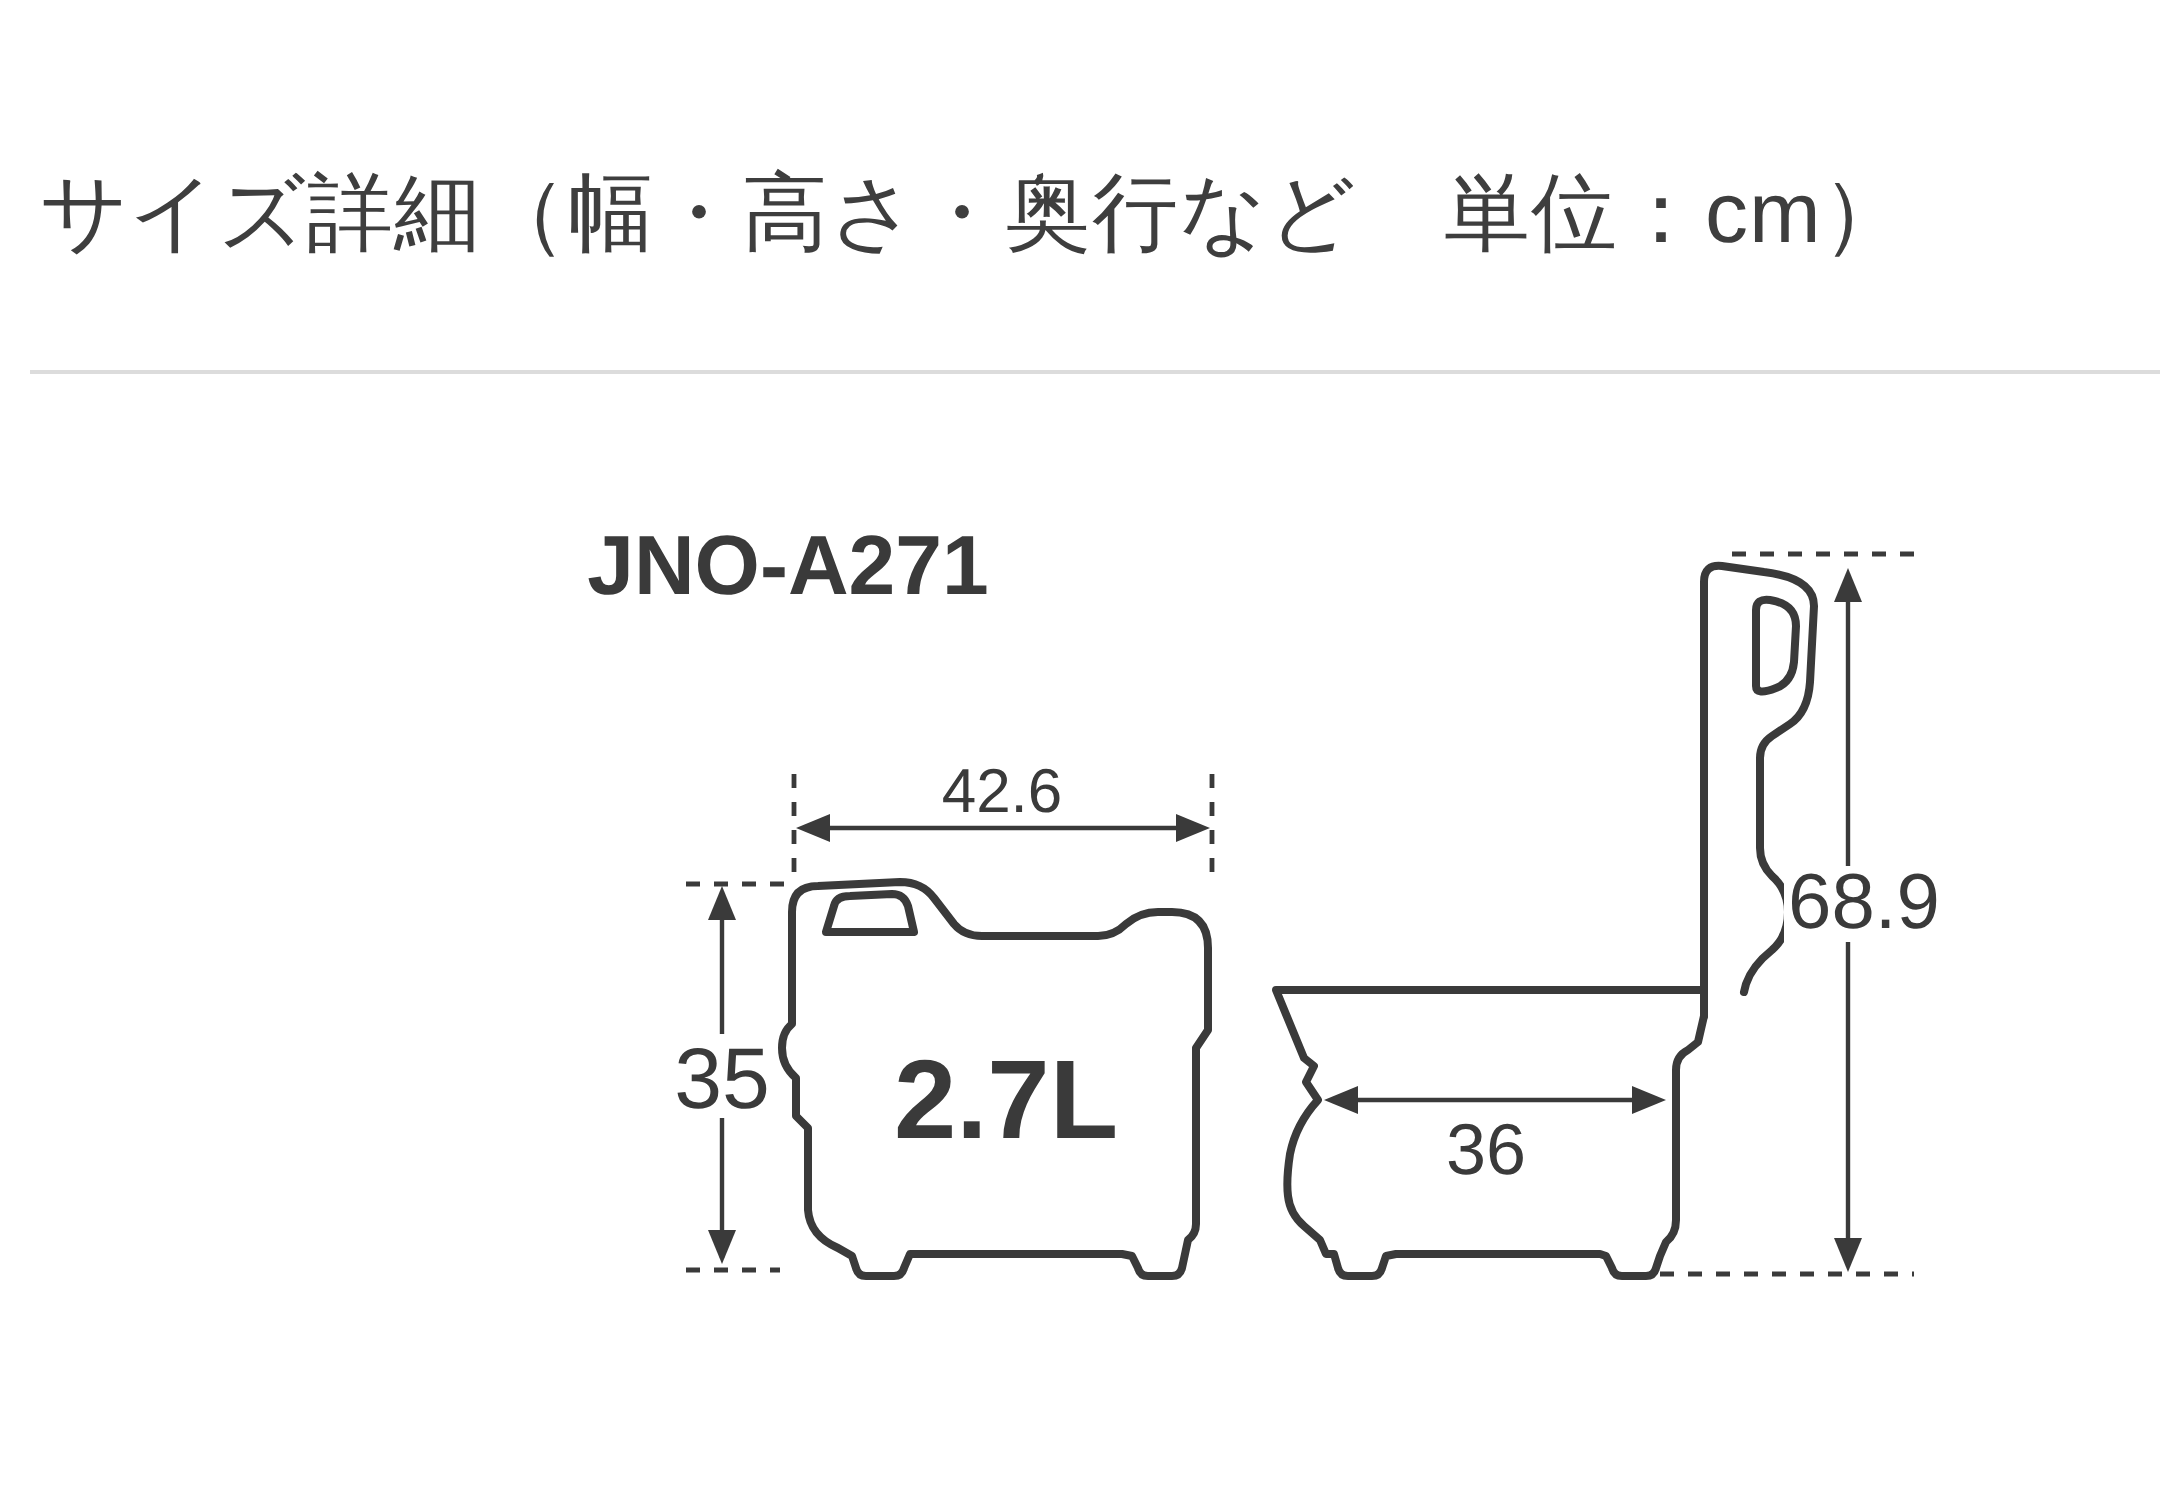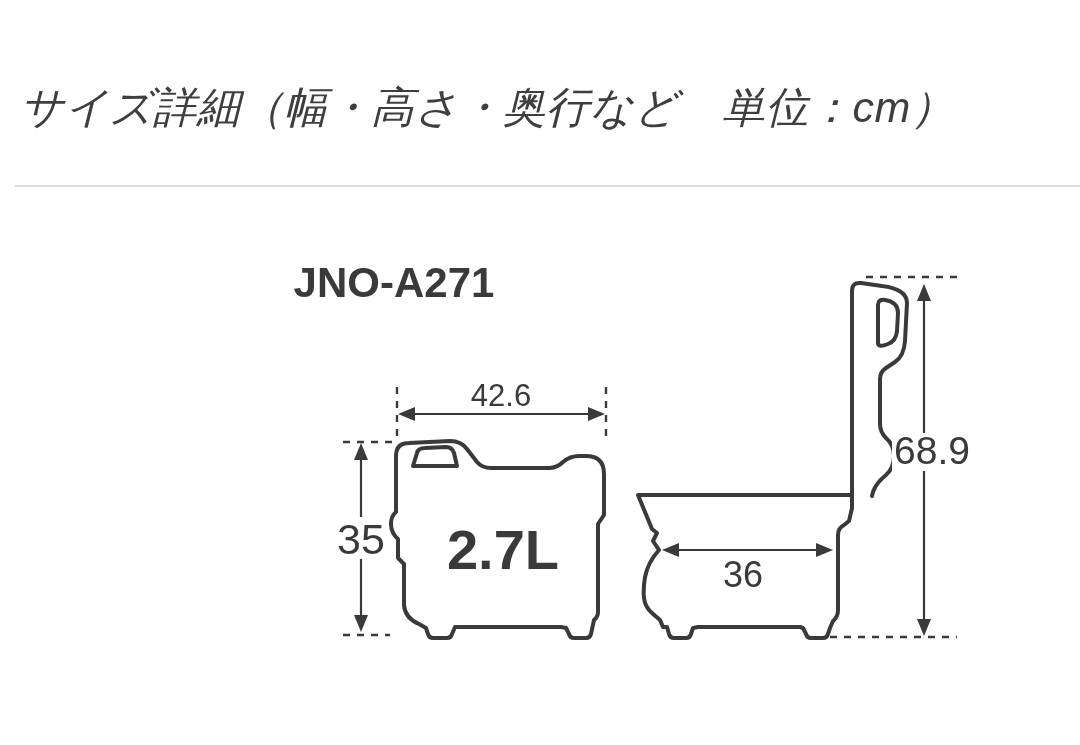--- a/index.html
+++ b/index.html
@@ -18,21 +18,20 @@
   .page-title {
     position: absolute;
     left: 20px;
     top: 82px;
     font-size: 43px;
     line-height: 1.2;
     font-weight: 400;
     color: #3e3e3e;
     letter-spacing: 0.5px;
     white-space: nowrap;
-    font-style: italic;
   }
   .divider {
     position: absolute;
     left: 15px;
     right: 0;
     top: 185px;
     height: 2px;
     background: #dcdcdc;
   }
   .diagram-svg {

